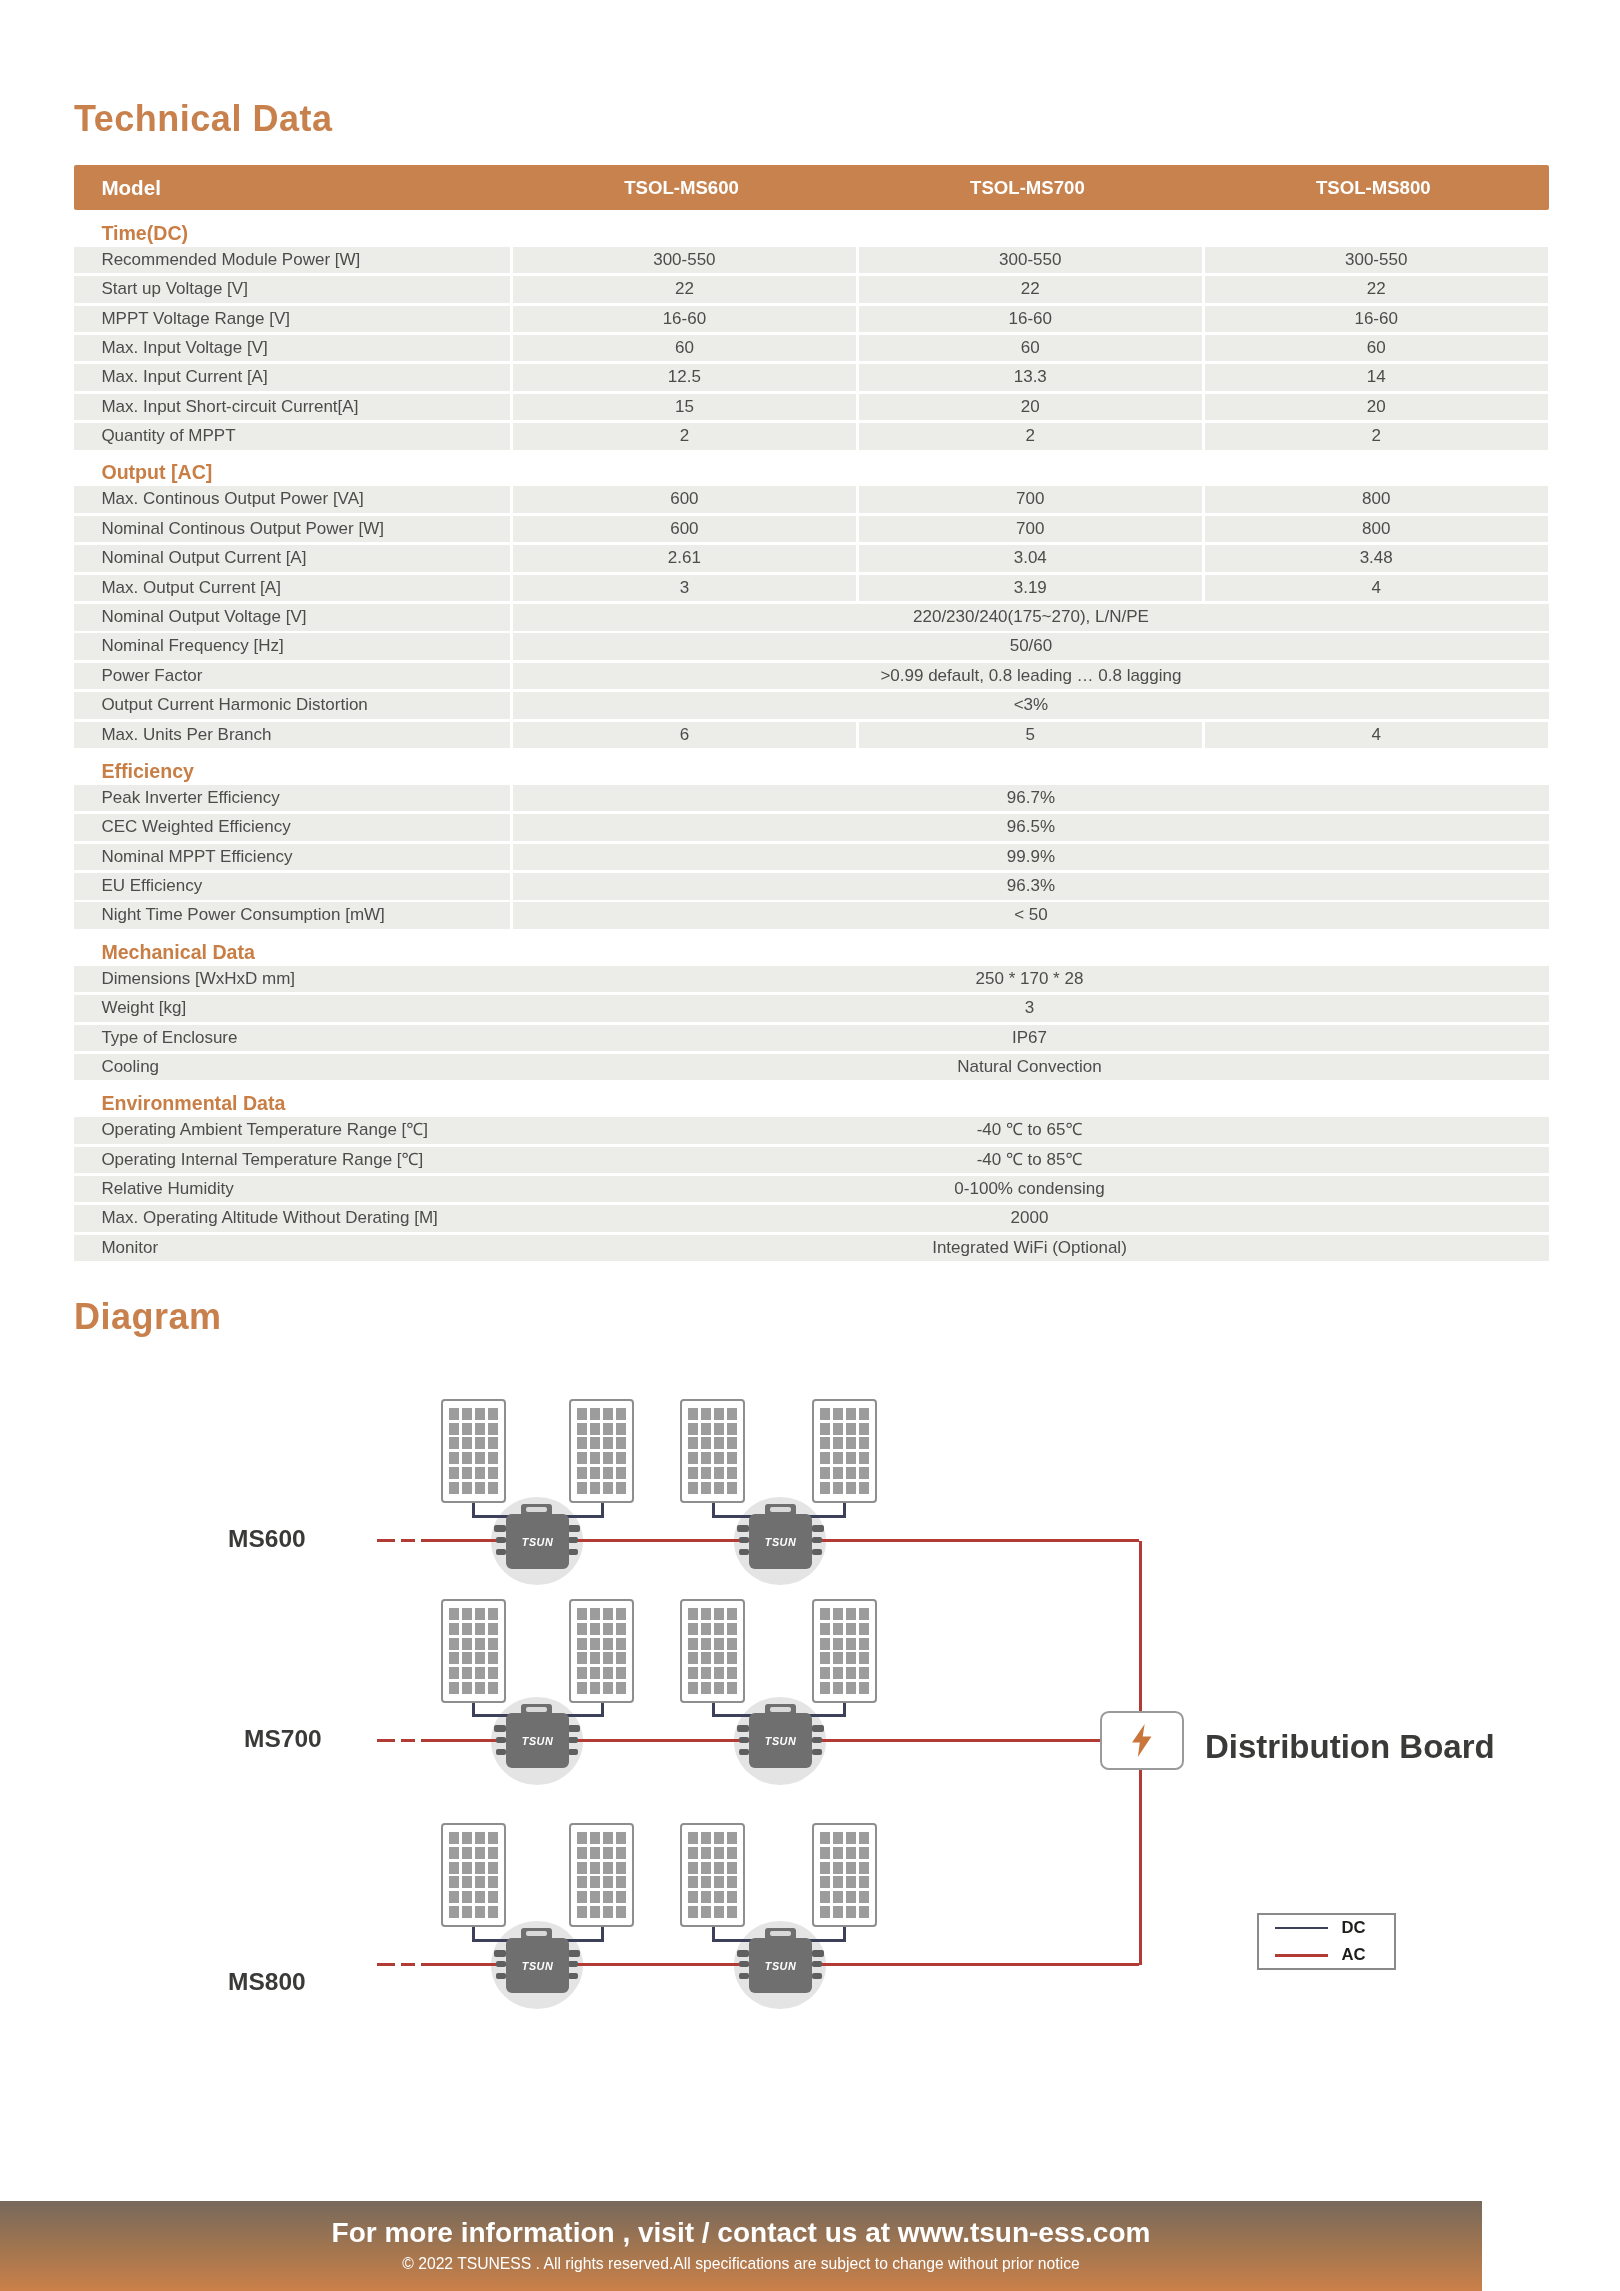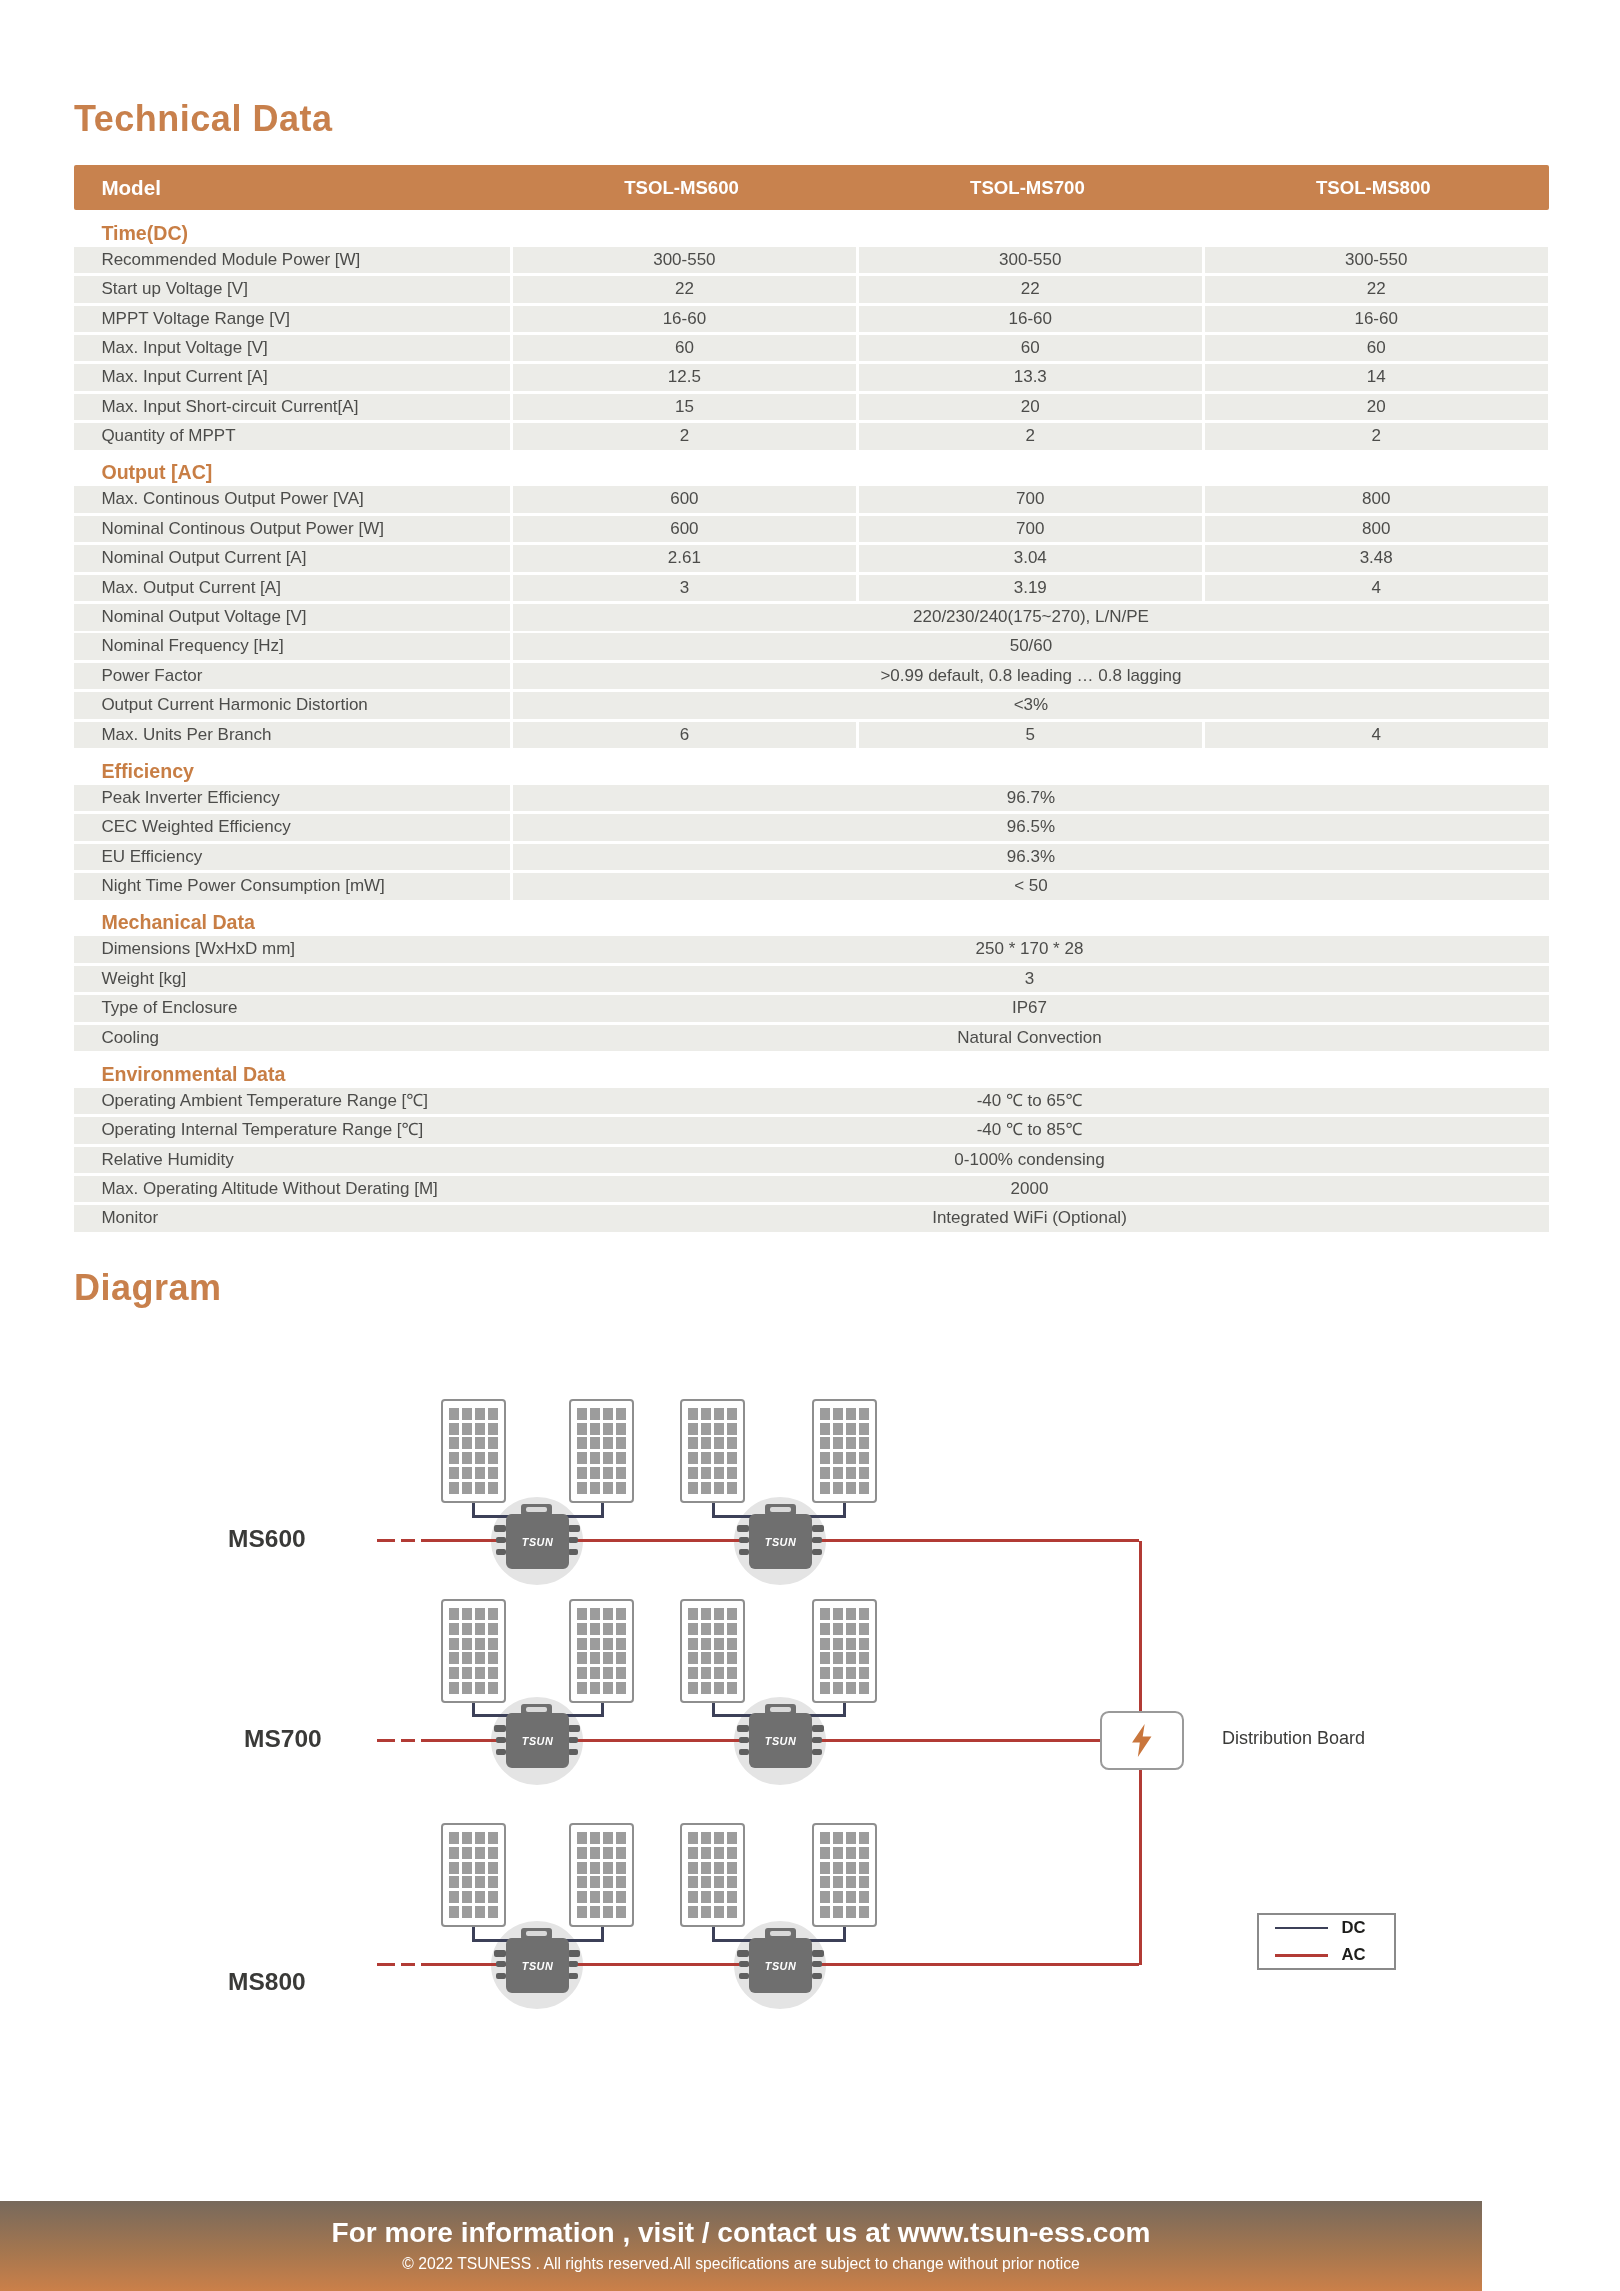--- a/index.html
+++ b/index.html
@@ -41,21 +41,21 @@
   .acline{background:#b23b35;}
   .inv-device{width:63px;height:55px;background:#6f6f6f;border-radius:5.9px;
               display:flex;align-items:center;justify-content:center;}
   .inv-handle{width:31px;height:11.8px;background:#6f6f6f;border-radius:2.9px;
               display:flex;align-items:center;justify-content:center;}
   .inv-handle i{display:block;width:21.6px;height:4.9px;background:#d9d9d9;border-radius:2px;}
   .inv-brand{color:#ffffff;font-size:10.8px;font-weight:bold;font-style:italic;letter-spacing:0.5px;}
   .stub{background:#5f5f5f;border-radius:2px;}
   .dist-box{width:84px;height:59px;background:#ffffff;border:2px solid #9a9a9a;border-radius:8.8px;
             box-sizing:border-box;display:flex;align-items:center;justify-content:center;}
-  .dist-label{font-size:18px;font-weight:normal;color:#3a3a38;white-space:nowrap;margin-left:17px;}
+  .dist-label{font-size:33px;font-weight:bold;color:#3a3a38;white-space:nowrap;}
   .legend-box{width:139px;height:57px;background:#ffffff;border:2px solid #8a8a8a;box-sizing:border-box;
               display:flex;flex-direction:column;justify-content:center;gap:7.8px;padding:0 15.7px;}
   .legend-item{display:flex;align-items:center;gap:13.7px;}
   .legend-line{width:53px;height:2.9px;}
   .legend-line.dc{background:#3c4058;height:2px;}
   .legend-line.ac{background:#b23b35;}
   .legend-label{font-size:16.7px;font-weight:bold;color:#1d1d1b;}
 
   
   .footer{position:absolute;left:0;bottom:0;width:1482px;height:91px;
@@ -170,20 +170,24 @@
             <div class="c-val">4</div>
           </div>
           <div class="sec-title">Efficiency</div>
           <div class="t-row with-div">
             <div class="c-label">Peak Inverter Efficiency</div>
             <div class="c-merged">96.7%</div>
           </div>
           <div class="t-row with-div">
             <div class="c-label">CEC Weighted Efficiency</div>
             <div class="c-merged">96.5%</div>
+          </div>
+          <div class="t-row with-div">
+            <div class="c-label">Nominal MPPT Efficiency</div>
+            <div class="c-merged">99.9%</div>
           </div>
           <div class="t-row with-div">
             <div class="c-label">EU Efficiency</div>
             <div class="c-merged">96.3%</div>
           </div>
           <div class="t-row with-div">
             <div class="c-label">Night Time Power Consumption [mW]</div>
             <div class="c-merged">&lt; 50</div>
           </div>
           <div class="sec-title">Mechanical Data</div>

